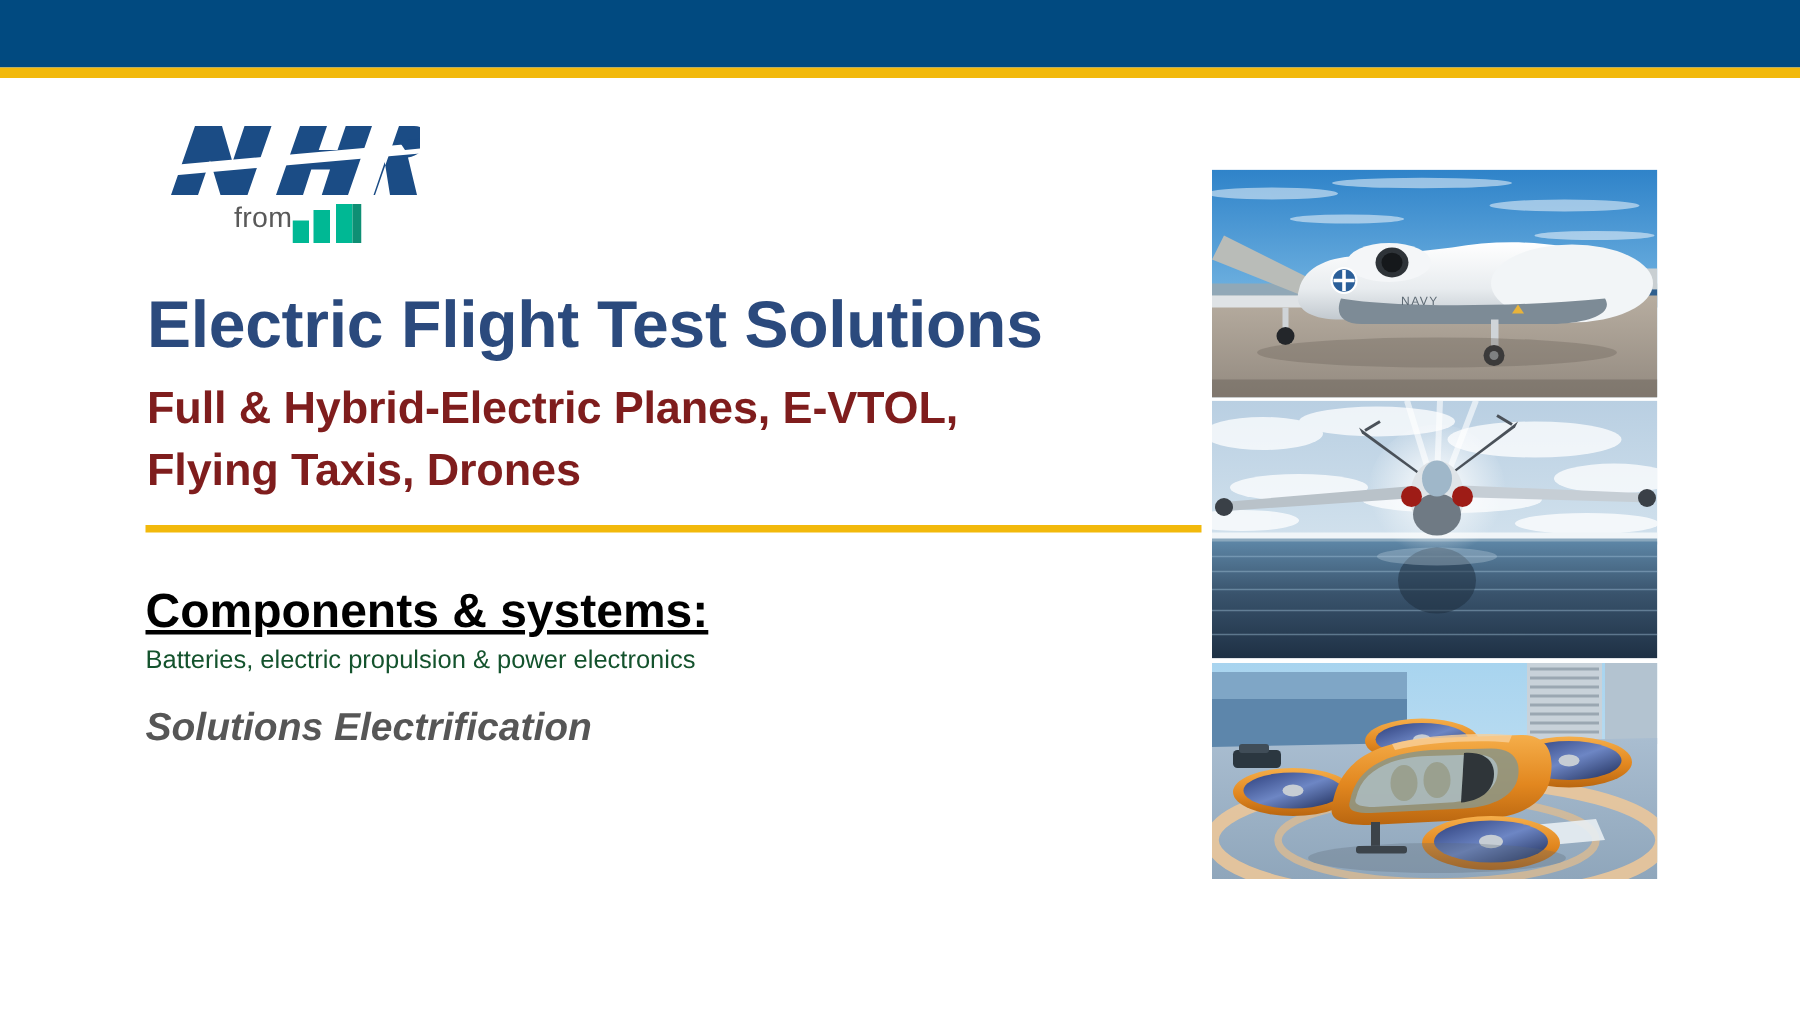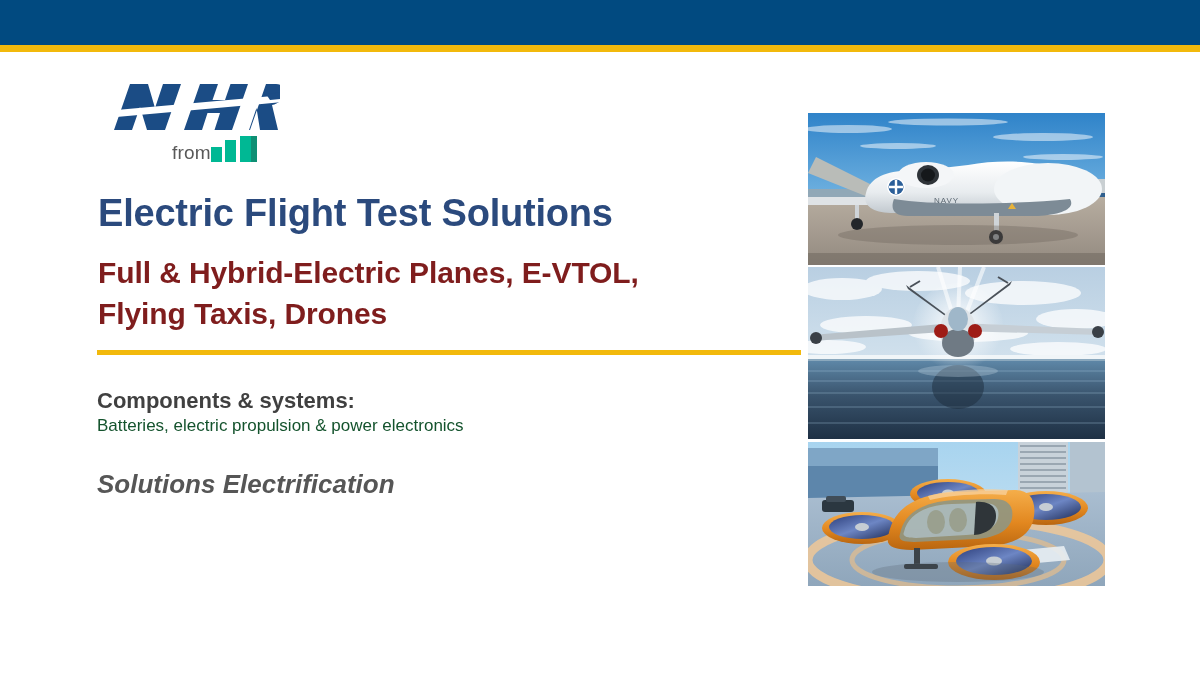--- a/index.html
+++ b/index.html
@@ -42,41 +42,41 @@
   }
   .nhr-wordmark {
     position: relative;
     width: 172px;
     height: 52px;
   }
   .nhr-wordmark svg { display: block; }
 
   .from-ni {
     position: absolute;
-    left: 64px;
+    left: 48px;
     top: 56px;
     display: flex;
-    align-items: flex-end;
+    align-items: flex-start;
     gap: 0;
   }
   .from-text {
     font-size: 19px;
     color: #595959;
     letter-spacing: 0.2px;
     line-height: 1;
     font-family: "Liberation Sans", sans-serif;
   }
   .ni-mark { display: block; }
 
   
   .title {
     position: absolute;
     left: 98px;
     top: 192px;
-    font-size: 38px;
+    font-size: 44px;
     font-weight: bold;
     color: #2b4a7d;
     letter-spacing: -0.2px;
     white-space: nowrap;
   }
   .subtitle {
     position: absolute;
     left: 98px;
     top: 252px;
     font-size: 30px;
@@ -102,25 +102,26 @@
     position: absolute;
     left: 97px;
     top: 386px;
   }
   .body-block-2 {
     position: absolute;
     left: 97px;
     top: 467px;
   }
   .lead {
-    font-size: 22px;
+    font-size: 32px;
     font-weight: bold;
-    color: #404040;
+    color: #000000;
     line-height: 1.33;
     white-space: nowrap;
+    text-decoration: underline;
   }
   .plain {
     font-size: 17px;
     font-weight: normal;
     color: #14532d;
     line-height: 1.33;
     white-space: nowrap;
   }
   .italic-lead {
     font-size: 26px;

